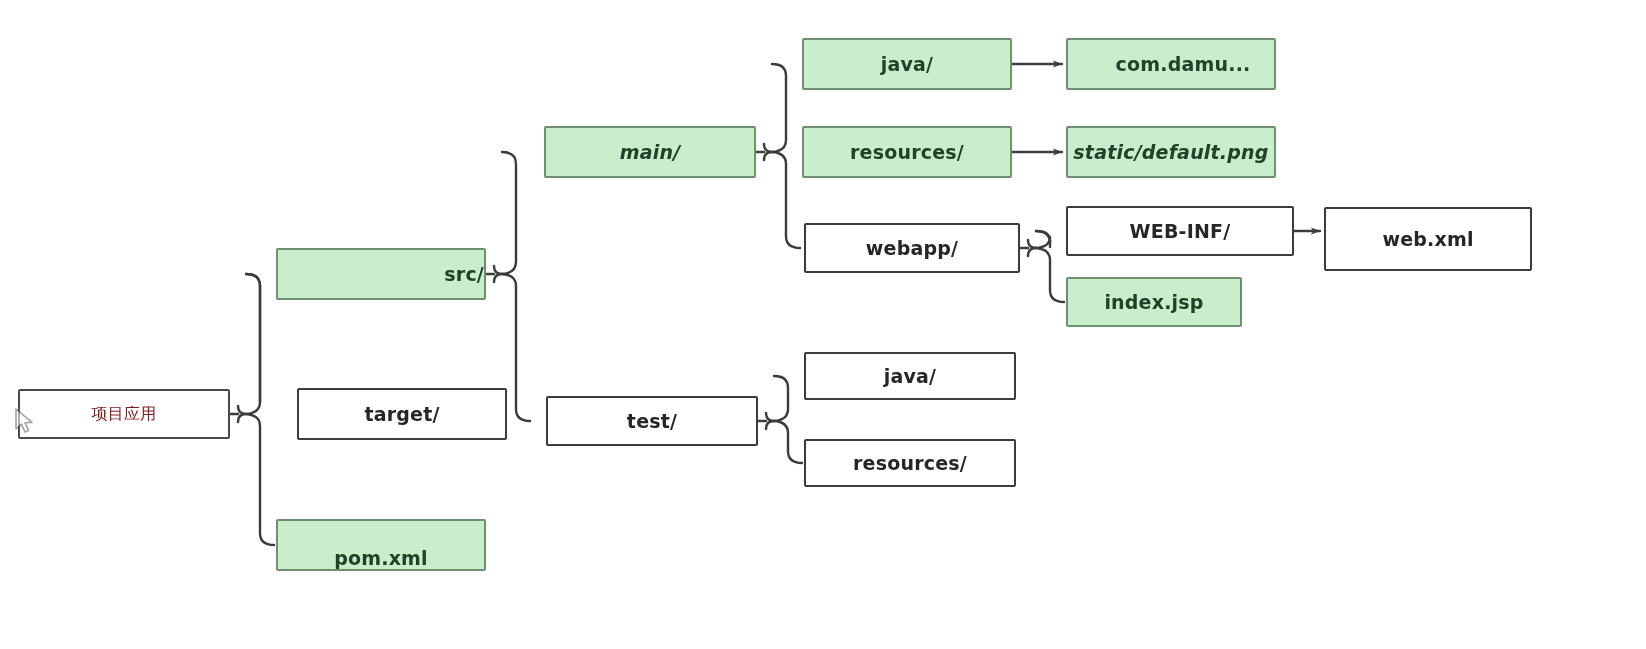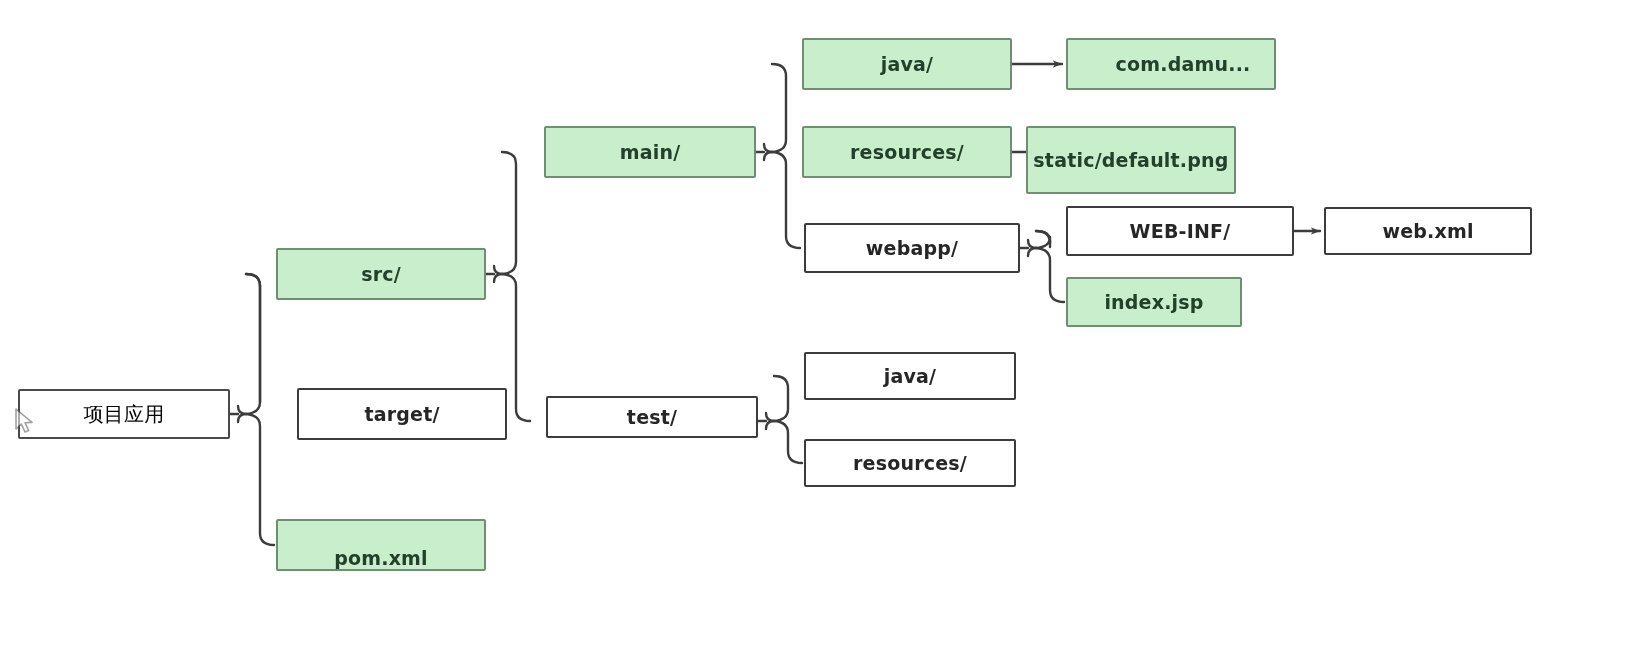--- a/index.html
+++ b/index.html
@@ -40,24 +40,24 @@
     border: 2.4px solid #3c3c3c;
     color: #262626;
   }
   .node.green {
     background: #c9eecb;
     border: 2.4px solid #6f8f72;
     color: #23402a;
   }
   .node.root {
     font-weight: normal;
-    font-size: 20px;
+    font-size: 16px;
     border-width: 2.2px;
     border-color: #4a4a4a;
-    color: #000000;
+    color: #7f1d1d;
   }
   #cursor {
     position: absolute;
     pointer-events: none;
     opacity: 0.55;
   }
 </style>
 </head>
 <body>
 
@@ -113,37 +113,37 @@
       <path d="M1012,64 L1062,64" marker-end="url(#ah)"></path>
       <path d="M1012,152 L1062,152" marker-end="url(#ah)"></path>
       <path d="M1274,231 L1320,231" marker-end="url(#ah)"></path>
     </g>
   </svg>
 
   <div class="node white root" style="left:18px; top:389px; width:212px; height:50px;">
     <span>项目应用</span>
   </div>
 
-  <div class="node green" style="left:276px; top:248px; width:210px; height:52px;">
+  <div class="node green" style="left:276px; top:248px; width:210px; height:52px;justify-content:flex-end;">
     <span>src/</span>
   </div>
 
   <div class="node white" style="left:276px; top:388px; width:210px; height:52px;margin-left:21px;">
     <span>target/</span>
   </div>
 
   <div class="node green" style="left:276px; top:519px; width:210px; height:52px;align-items:flex-end;">
     <span>pom.xml</span>
   </div>
 
-  <div class="node green" style="left:544px; top:126px; width:212px; height:52px;">
+  <div class="node green" style="left:544px; top:126px; width:212px; height:52px;font-style:italic;">
     <span>main/</span>
   </div>
 
-  <div class="node white" style="left:546px; top:396px; width:212px; height:42px;">
+  <div class="node white" style="left:546px; top:396px; width:212px; height:50px;">
     <span>test/</span>
   </div>
 
   <div class="node green" style="left:802px; top:38px; width:210px; height:52px;">
     <span>java/</span>
   </div>
 
   <div class="node green" style="left:802px; top:126px; width:210px; height:52px;">
     <span>resources/</span>
   </div>
@@ -157,33 +157,33 @@
   </div>
 
   <div class="node white" style="left:804px; top:439px; width:212px; height:48px;">
     <span>resources/</span>
   </div>
 
   <div class="node green" style="left:1066px; top:38px; width:210px; height:52px;padding-left:24px;">
     <span>com.damu...</span>
   </div>
 
-  <div class="node green" style="left:1026px; top:126px; width:210px; height:68px;">
+  <div class="node green" style="left:1066px; top:126px; width:210px; height:52px;font-style:italic;">
     <span>static/default.png</span>
   </div>
 
   <div class="node white" style="left:1066px; top:206px; width:228px; height:50px;">
     <span>WEB-INF/</span>
   </div>
 
   <div class="node green" style="left:1066px; top:277px; width:176px; height:50px;">
     <span>index.jsp</span>
   </div>
 
-  <div class="node white" style="left:1324px; top:207px; width:208px; height:48px;">
+  <div class="node white" style="left:1324px; top:207px; width:208px; height:64px;">
     <span>web.xml</span>
   </div>
 
   <svg id="cursor" style="left:14px; top:407px;" width="26" height="30" viewBox="0 0 26 30" xmlns="http://www.w3.org/2000/svg">
     <path d="M2,2 L2,22 L7.4,17.1 L11,25 L14.6,23.4 L11.1,15.8 L18,15.4 Z" fill="#ffffff" stroke="#555555" stroke-width="1.6" stroke-linejoin="round"></path>
   </svg>
 
 </div>
 
 </body></html>

